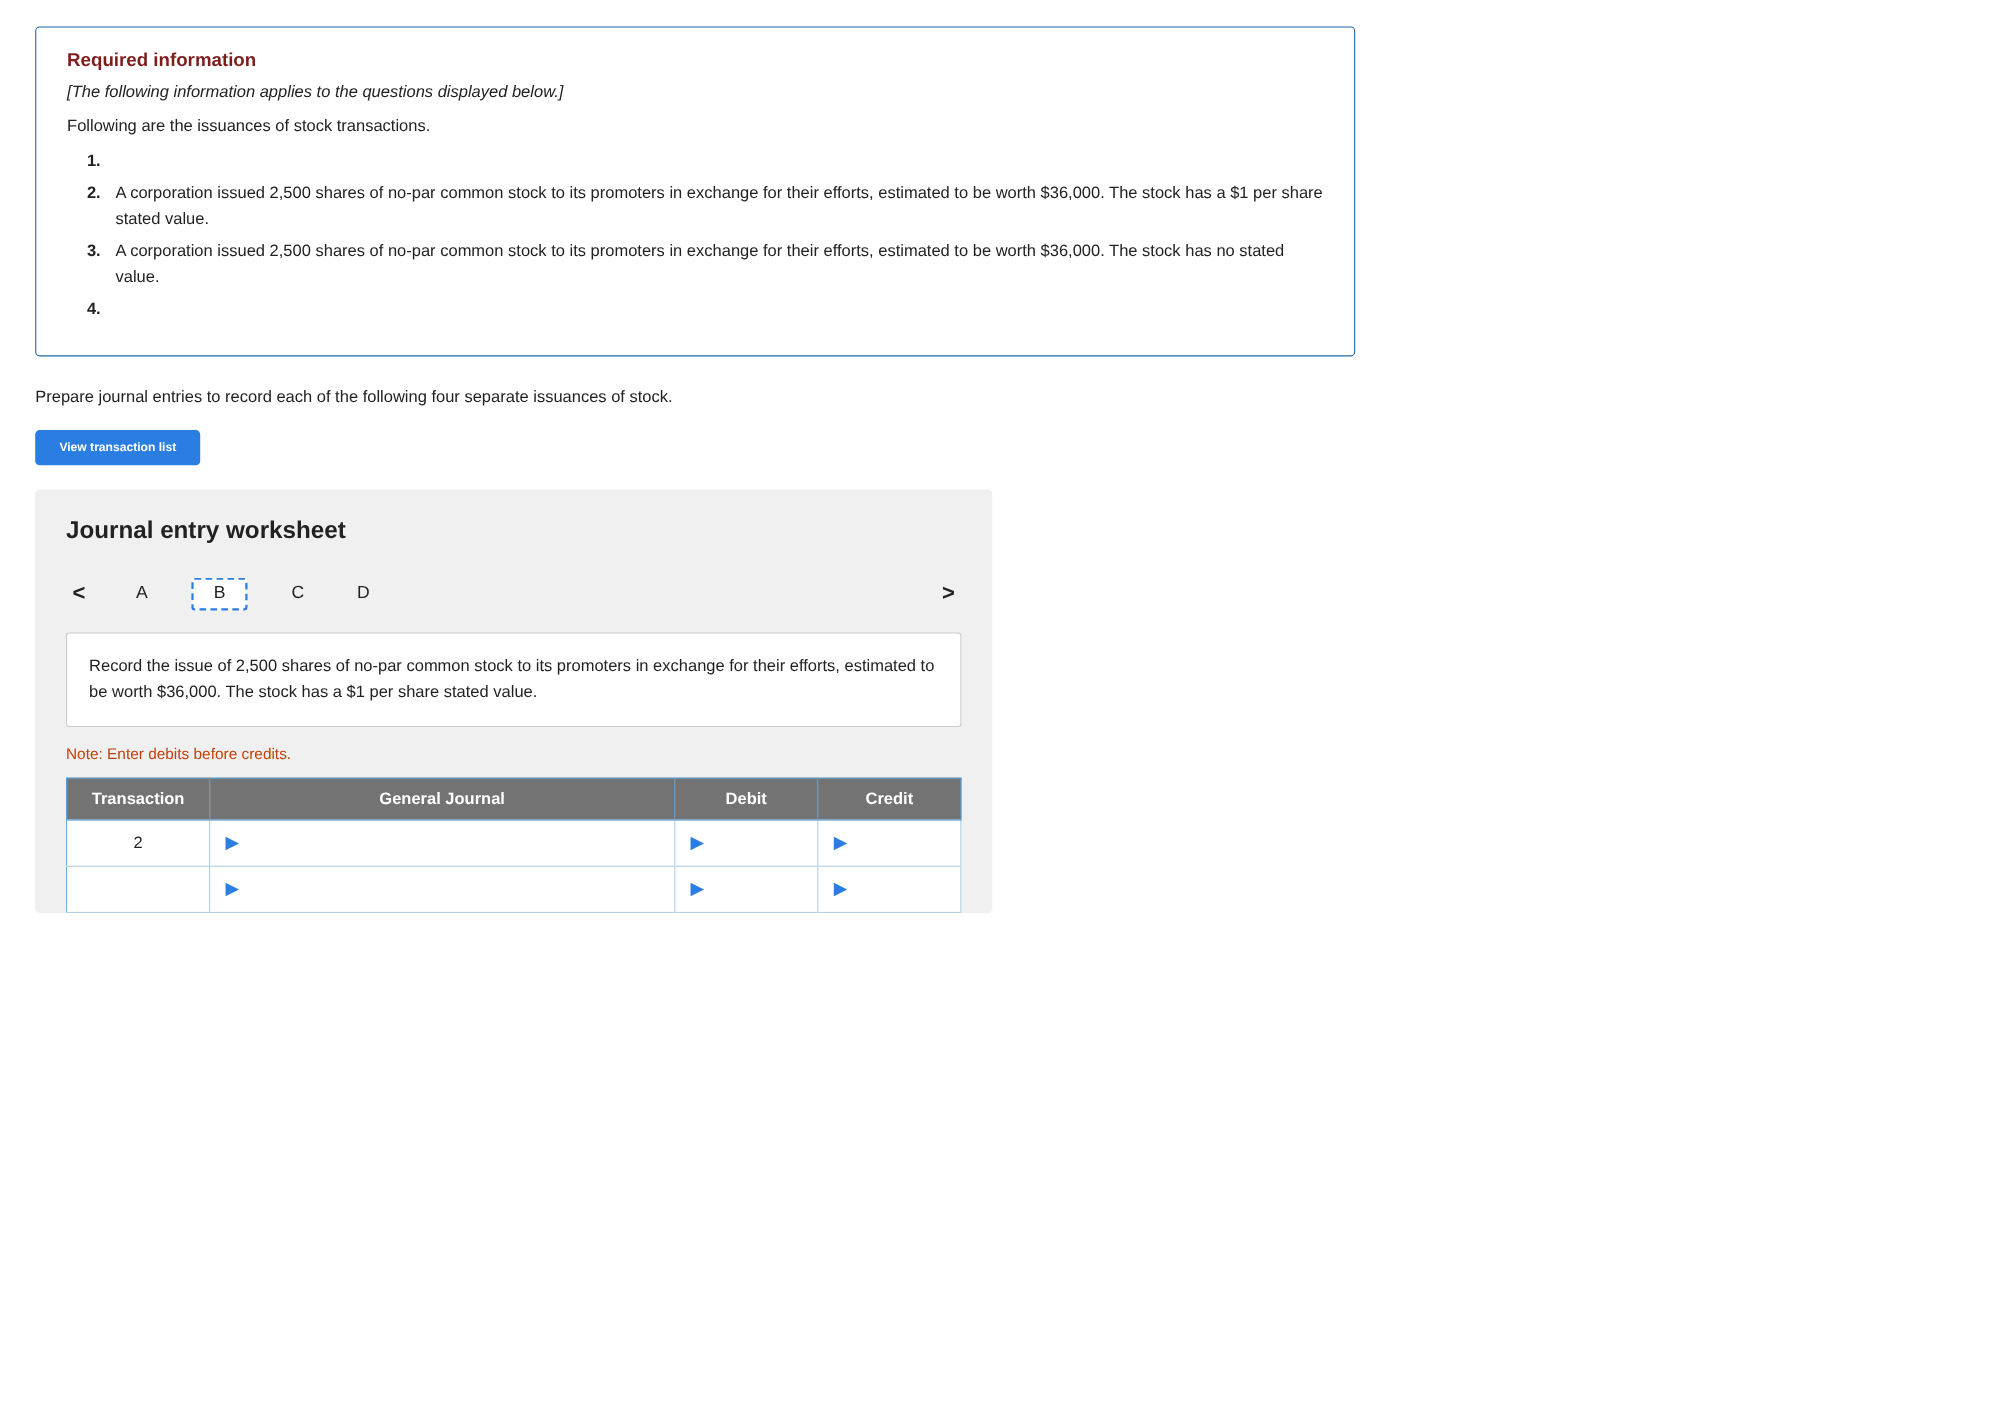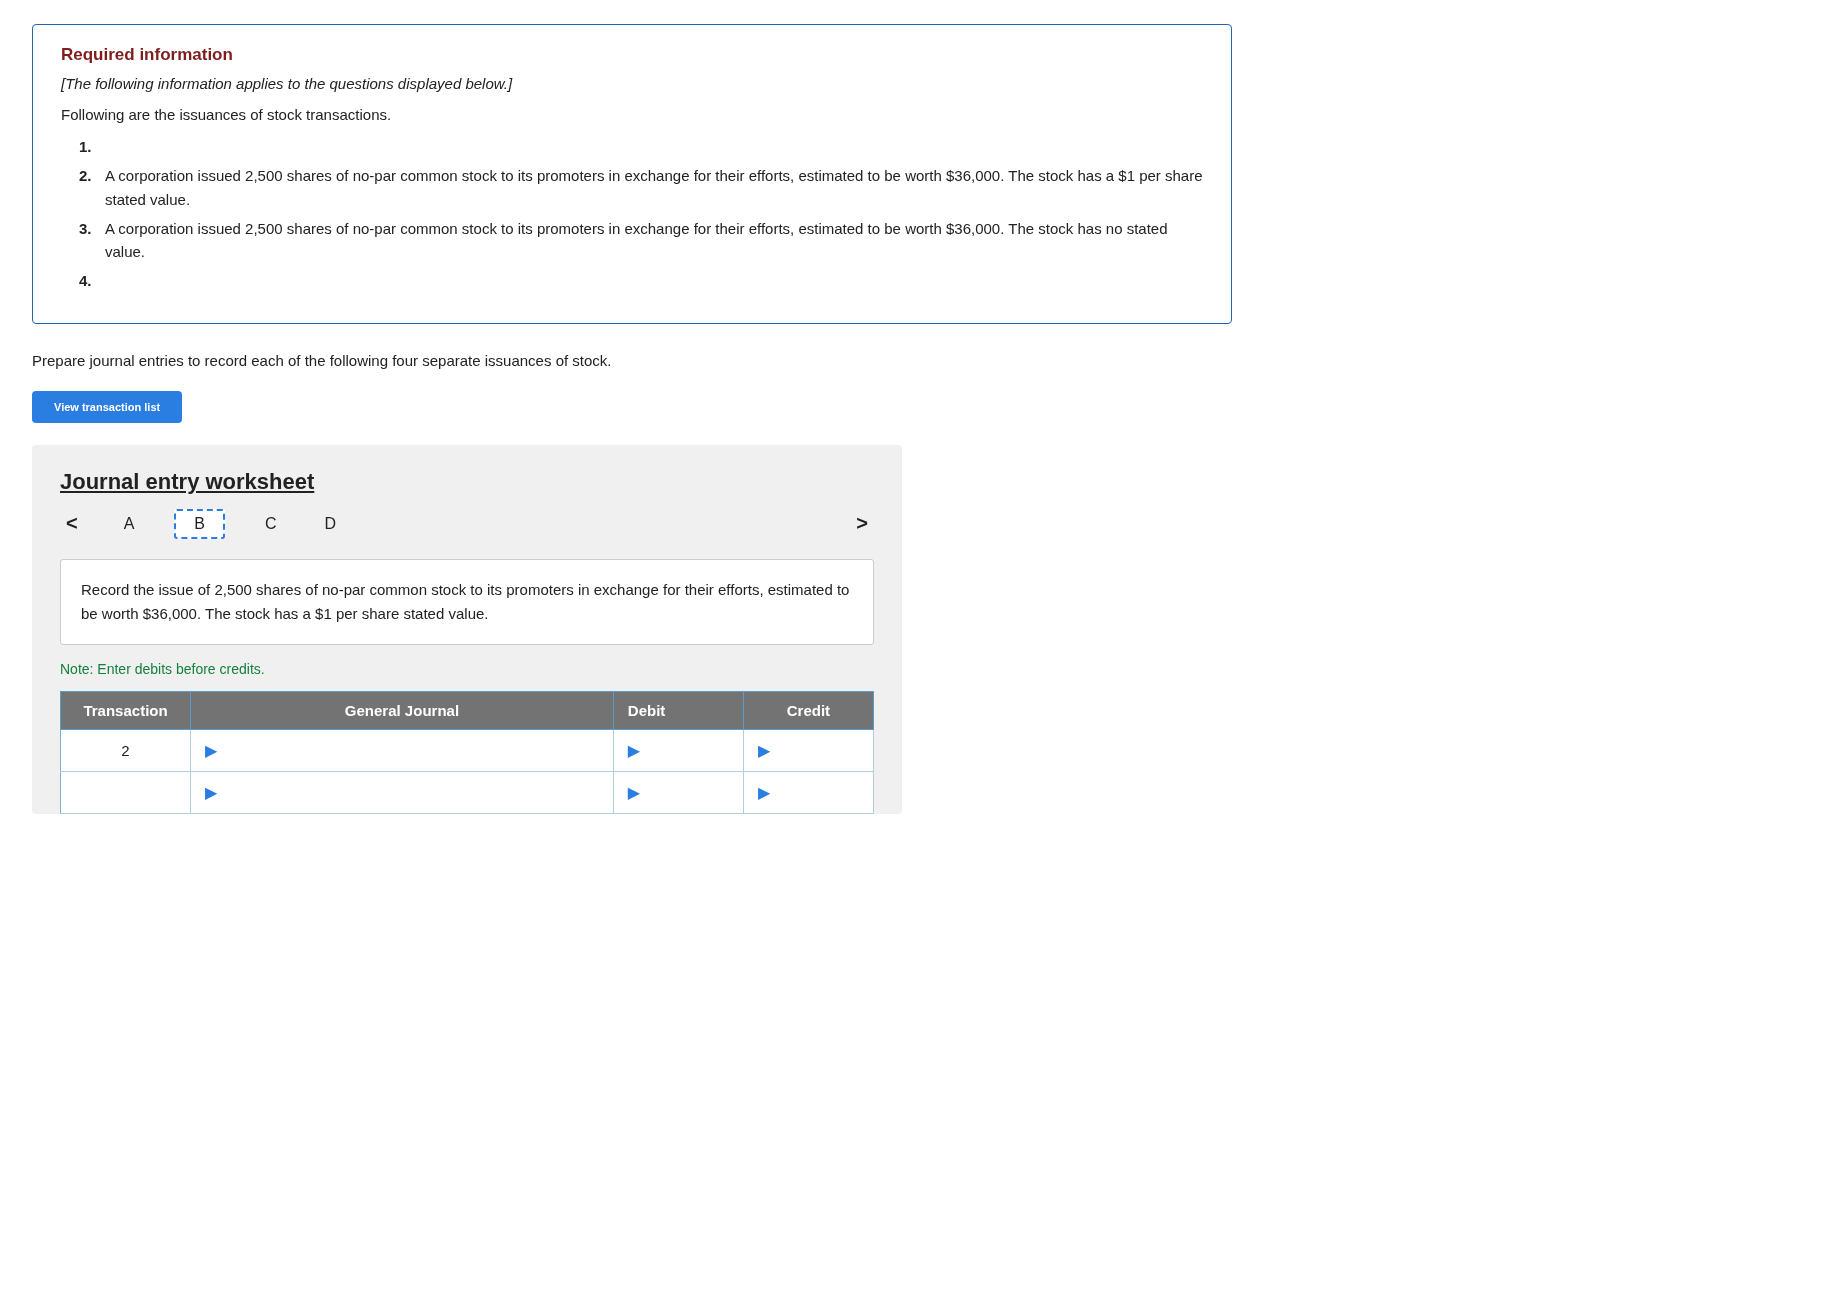--- a/index.html
+++ b/index.html
@@ -66,22 +66,21 @@
     }
     .worksheet-container {
       background: #f0f0f0;
       border-radius: 4px;
       padding: 24px 28px 0 28px;
       max-width: 870px;
     }
     .worksheet-title {
       font-size: 22px;
       font-weight: bold;
-      margin-bottom: 14px;
-      text-decoration: underline;
+      margin-bottom: 30px;
     }
     .tabs-row {
       display: flex;
       align-items: center;
       gap: 32px;
       margin-bottom: 20px;
     }
     .tab-nav-btn {
       background: none;
       border: none;
@@ -108,21 +107,21 @@
       background: #fff;
       border: 1px solid #ccc;
       border-radius: 3px;
       padding: 18px 20px;
       margin-bottom: 16px;
       font-size: 15px;
       line-height: 1.6;
       max-width: 820px;
     }
     .note-text {
-      color: #15803d;
+      color: #c2410c;
       font-size: 14px;
       margin-bottom: 14px;
     }
     .journal-table {
       width: 100%;
       border-collapse: collapse;
       border: 1.5px solid #7aaecc;
       background: #fff;
     }
     .journal-table thead tr {
@@ -139,21 +138,21 @@
     .journal-table thead th.col-general {
       text-align: center;
       width: 52%;
     }
     .journal-table thead th.col-transaction {
       width: 16%;
       text-align: center;
     }
     .journal-table thead th.col-debit {
       width: 16%;
-      text-align: left;
+      text-align: center;
     }
     .journal-table thead th.col-credit {
       width: 16%;
       text-align: center;
     }
     .journal-table tbody tr {
       border-bottom: 1px solid #b0cfe0;
     }
     .journal-table tbody td {
       padding: 8px 14px;

